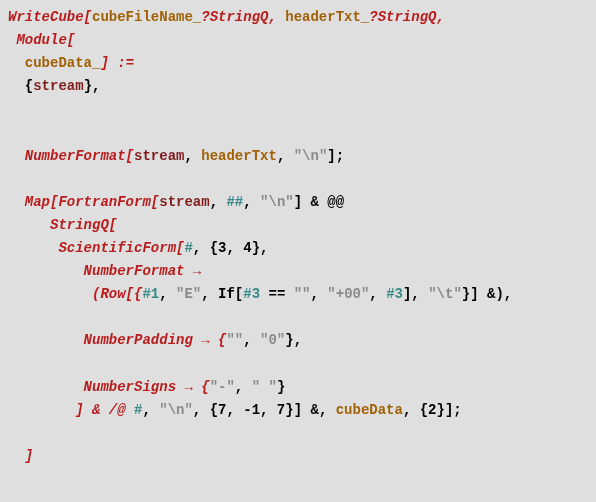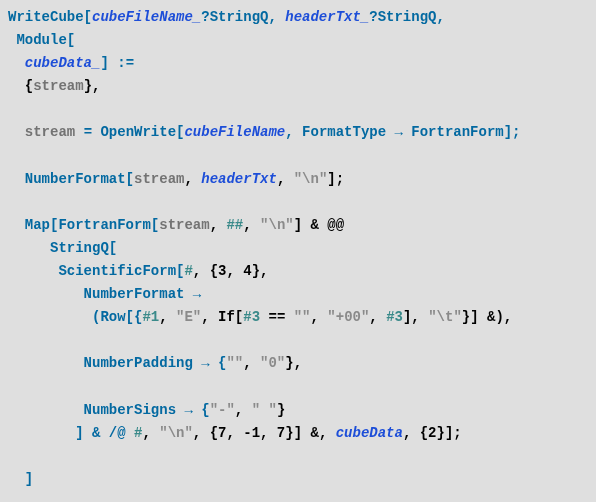--- a/index.html
+++ b/index.html
@@ -10,36 +10,35 @@
       font-size: 14px;
       line-height: 1.65;
       font-weight: bold;
       color: #000;
       width: 596px;
       box-sizing: border-box;
     }
     .line {
       white-space: pre;
     }
-    .fn { color: #0369a1; }
-    .param { color: #1d4ed8; font-style: italic; }
-    .var { color: #737373; }
+    .fn { color: #b91c1c; font-style: italic; }
+    .param { color: #a16207; }
+    .var { color: #7f1d1d; }
     .str { color: #8a8a8a; }
     .slot { color: #3a8a8a; }
   </style>
 </head>
 <body>
 
 <div>
 <div class="line"><span class="fn">WriteCube[</span><span class="param">cubeFileName_</span><span class="fn">?StringQ, </span><span class="param">headerTxt_</span><span class="fn">?StringQ,</span></div>
 <div class="line"><span class="fn"> Module[</span></div>
 <div class="line"><span>  </span><span class="param">cubeData_</span><span class="fn">] :=</span></div>
 <div class="line"><span>  {</span><span class="var">stream</span><span>},</span></div>
 <div class="line"><span>  </span></div>
-<div class="line"><span>  </span><span class="var">stream</span><span class="fn"> = OpenWrite[</span><span class="param">cubeFileName</span><span class="fn">, FormatType → FortranForm];</span></div>
 <div class="line"><span>  </span></div>
 <div class="line"><span class="fn">  NumberFormat[</span><span class="var">stream</span><span>, </span><span class="param">headerTxt</span><span>, </span><span class="str">"\n"</span><span>];</span></div>
 <div class="line"><span>  </span></div>
 <div class="line"><span class="fn">  Map[FortranForm[</span><span class="var">stream</span><span>, </span><span class="slot">##</span><span>, </span><span class="str">"\n"</span><span>] &amp; @@</span></div>
 <div class="line"><span class="fn">     StringQ[</span></div>
 <div class="line"><span class="fn">      ScientificForm[</span><span class="slot">#</span><span>, {3, 4},</span></div>
 <div class="line"><span class="fn">         NumberFormat →</span></div>
 <div class="line"><span class="fn">          (Row[{</span><span class="slot">#1</span><span>, </span><span class="str">"E"</span><span>, If[</span><span class="slot">#3</span><span> == </span><span class="str">""</span><span>, </span><span class="str">"+00"</span><span>, </span><span class="slot">#3</span><span>], </span><span class="str">"\t"</span><span>}] &amp;),</span></div>
 <div class="line"><span>         </span></div>
 <div class="line"><span class="fn">         NumberPadding → {</span><span class="str">""</span><span>, </span><span class="str">"0"</span><span>},</span></div>

